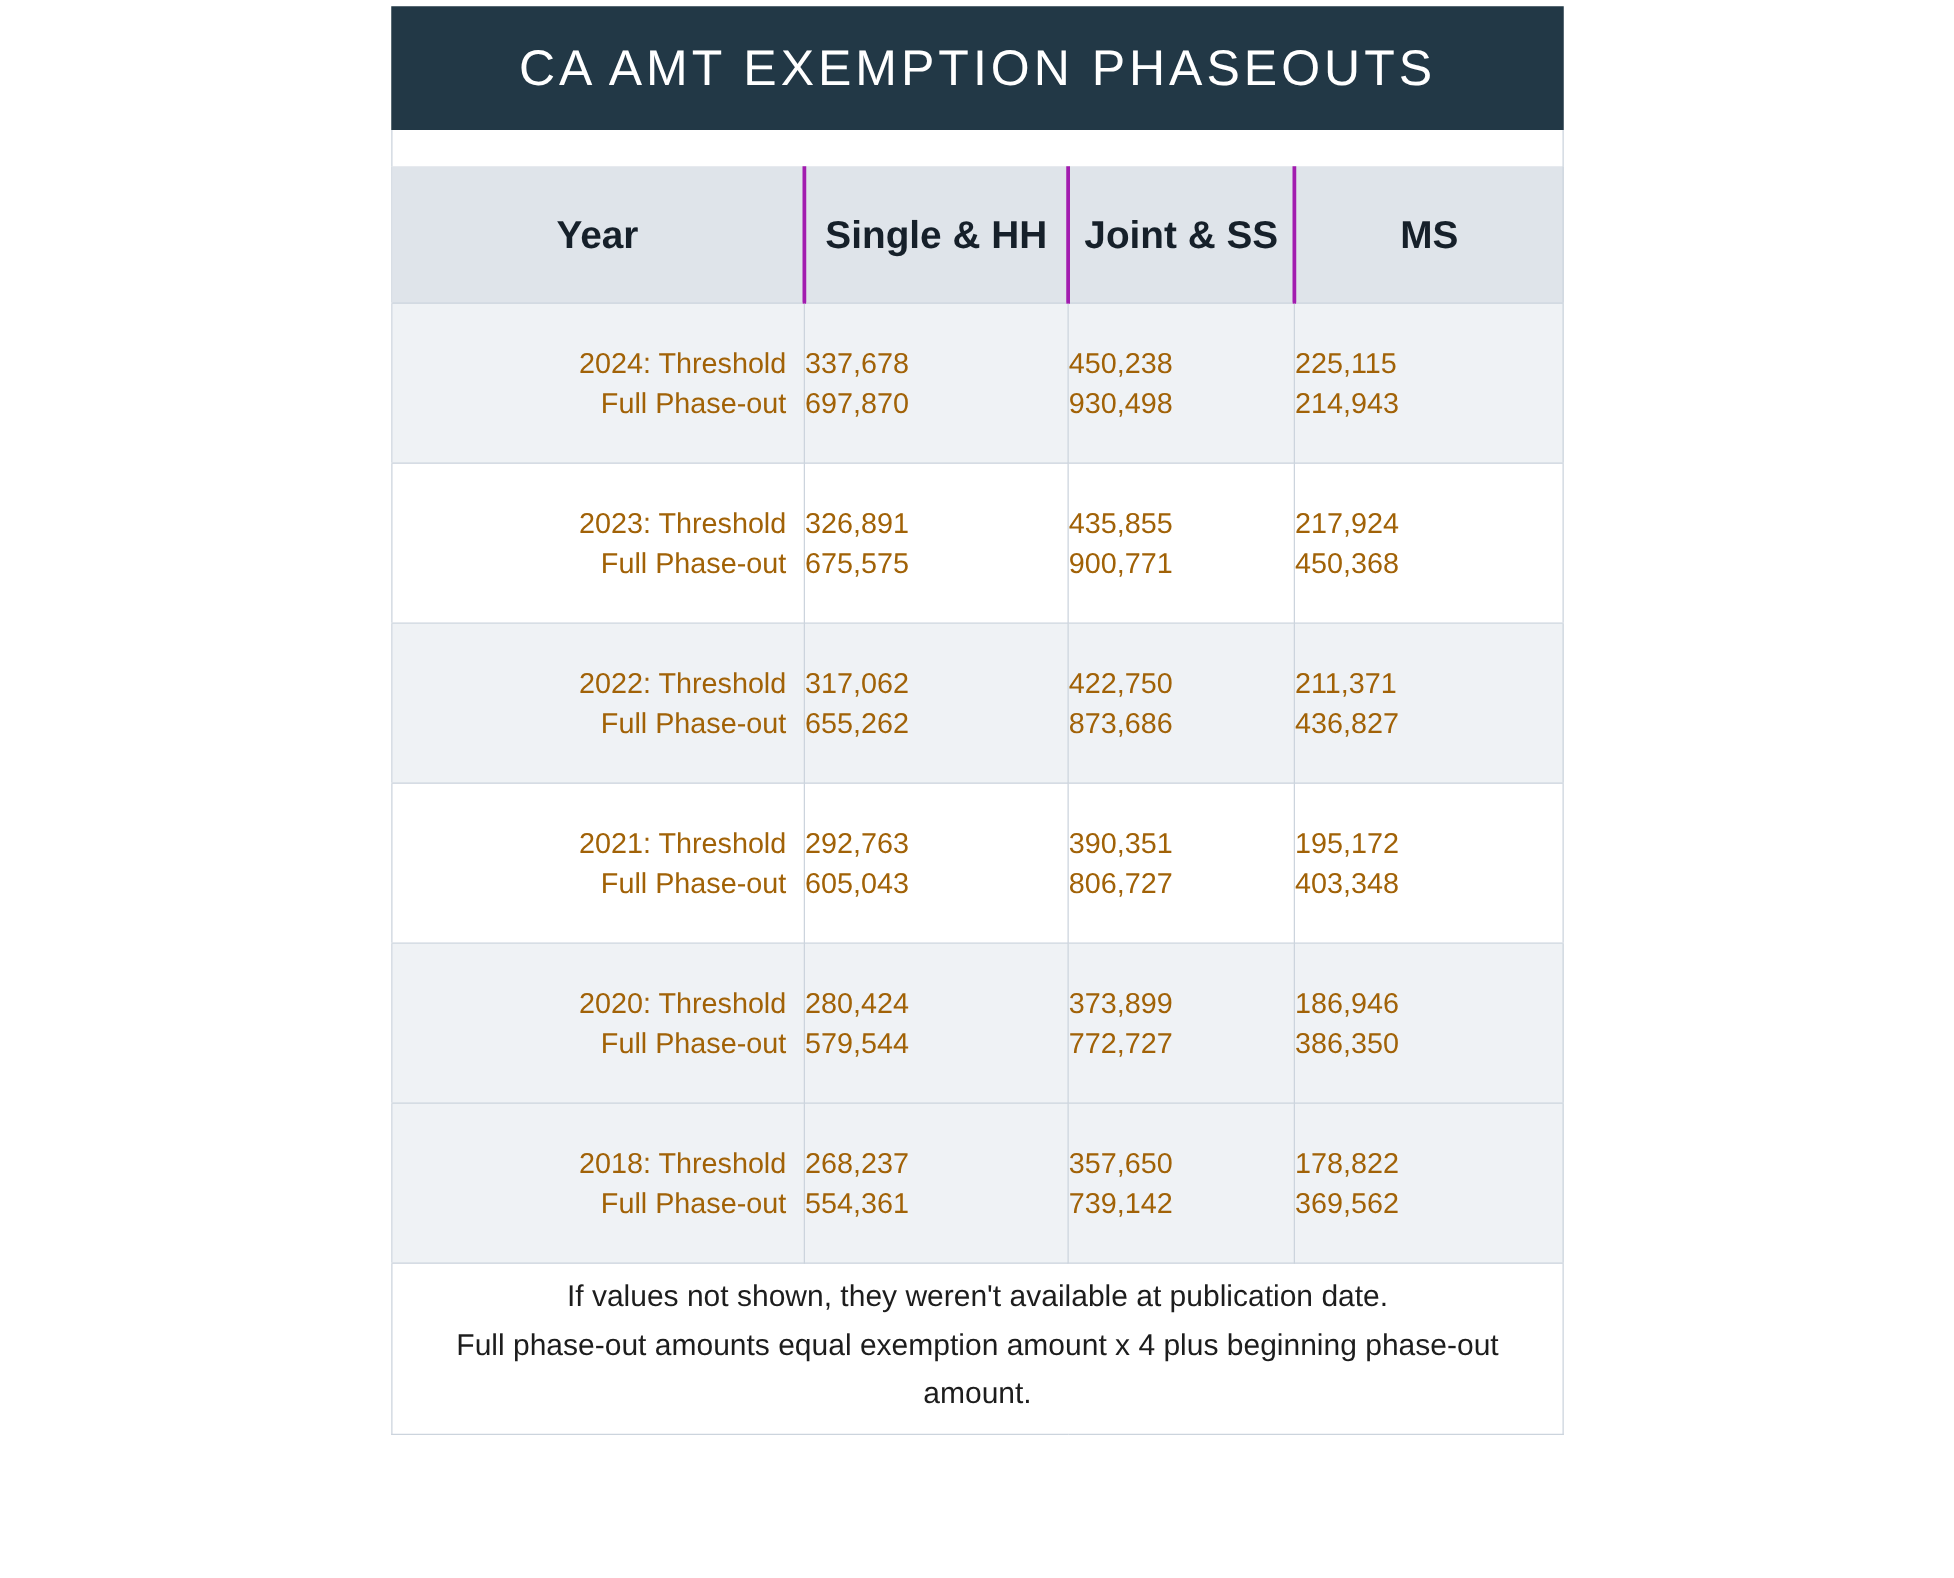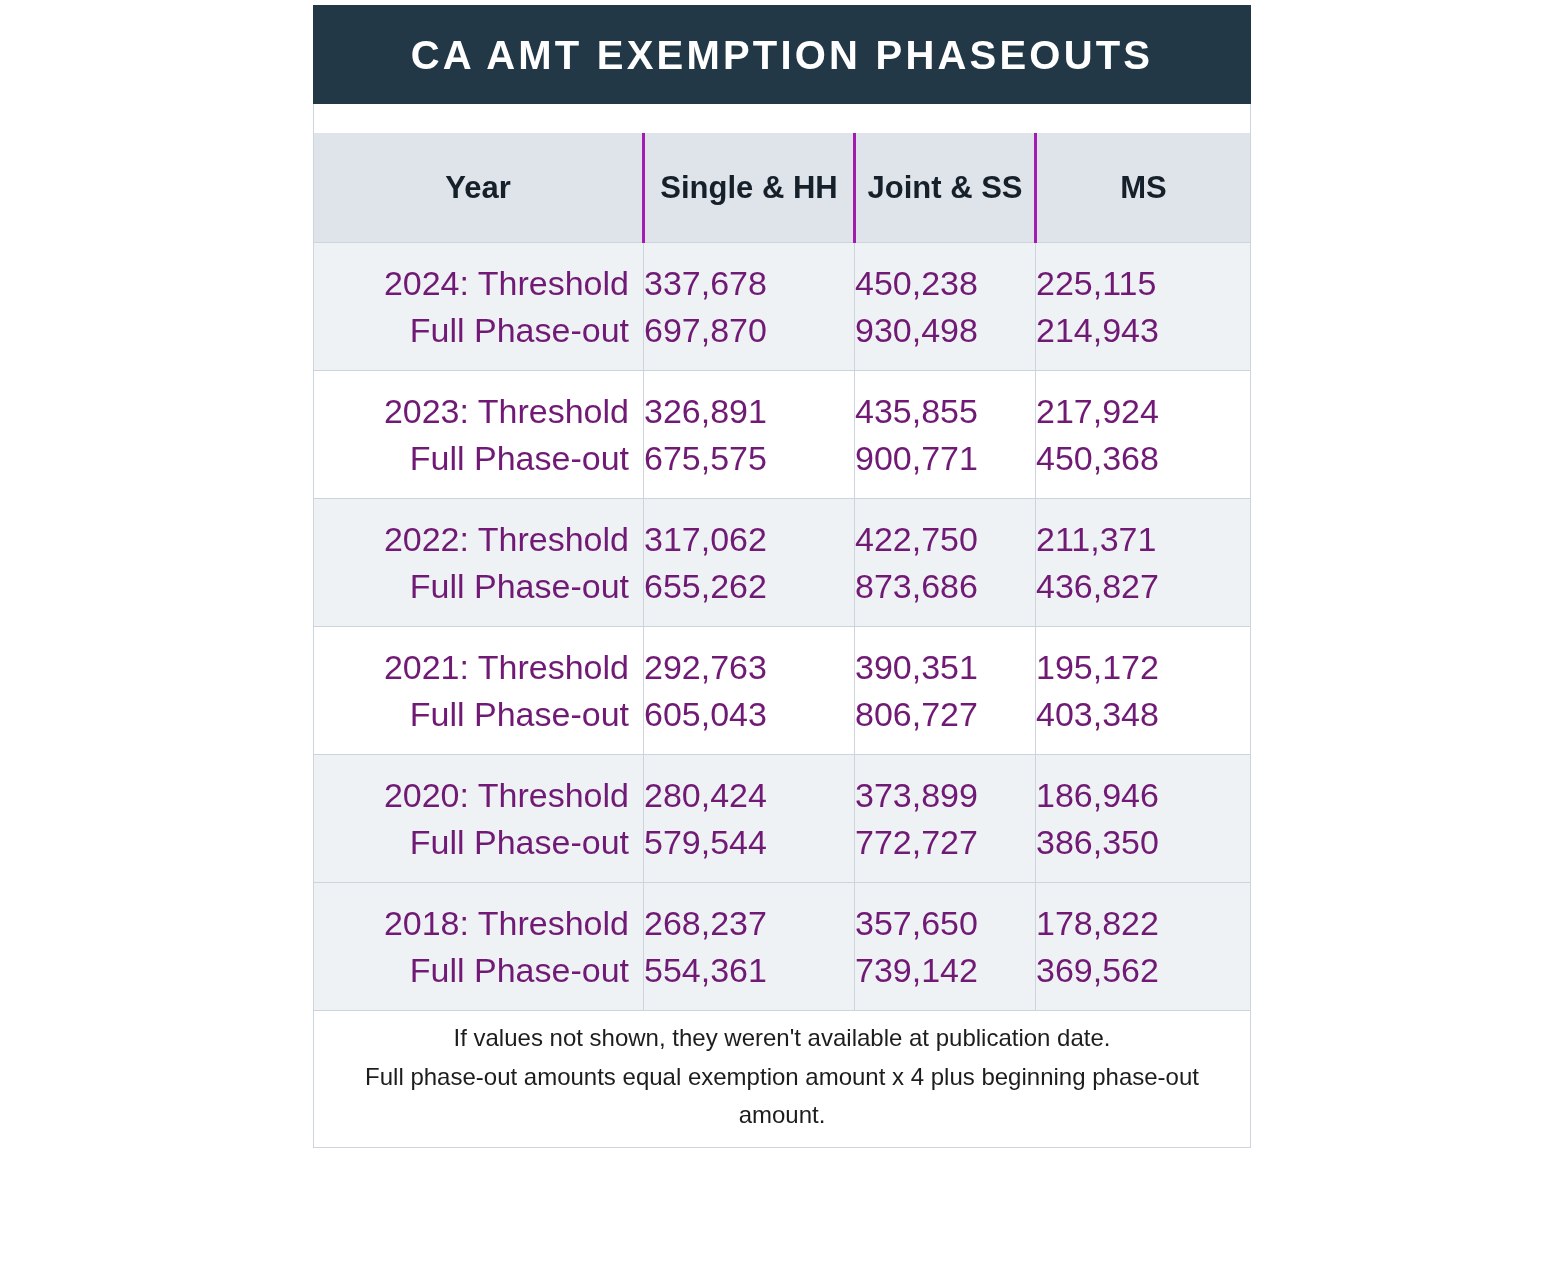--- a/index.html
+++ b/index.html
@@ -36,21 +36,21 @@
     background: #223846;
     height: 99px;
     display: flex;
     align-items: center;
     justify-content: center;
     box-sizing: border-box;
   }
   .title-text {
     color: #ffffff;
     font-size: 40px;
-    font-weight: bold;
+    font-weight: normal;
     letter-spacing: 3.2px;
     text-transform: uppercase;
     line-height: 1;
     white-space: nowrap;
   }
 
   
   .spacer-row {
     height: 29px;
     background: #ffffff;
@@ -89,22 +89,22 @@
   }
   thead th:last-child { border-right: none; }
 
   
   tbody td {
     height: 127px;
     padding: 0 0;
     border-right: 1px solid #ccd4dd;
     border-bottom: 1px solid #ccd4dd;
     vertical-align: middle;
-    font-size: 34px;
-    color: #701a75;
+    font-size: 23px;
+    color: #a16207;
     line-height: 1.38;
   }
   tbody td:last-child { border-right: none; }
 
   tbody tr.shade td { background: #eff2f5; }
   tbody tr.plain td { background: #ffffff; }
 
   td.year-cell {
     text-align: right;
     padding-right: 14px;

